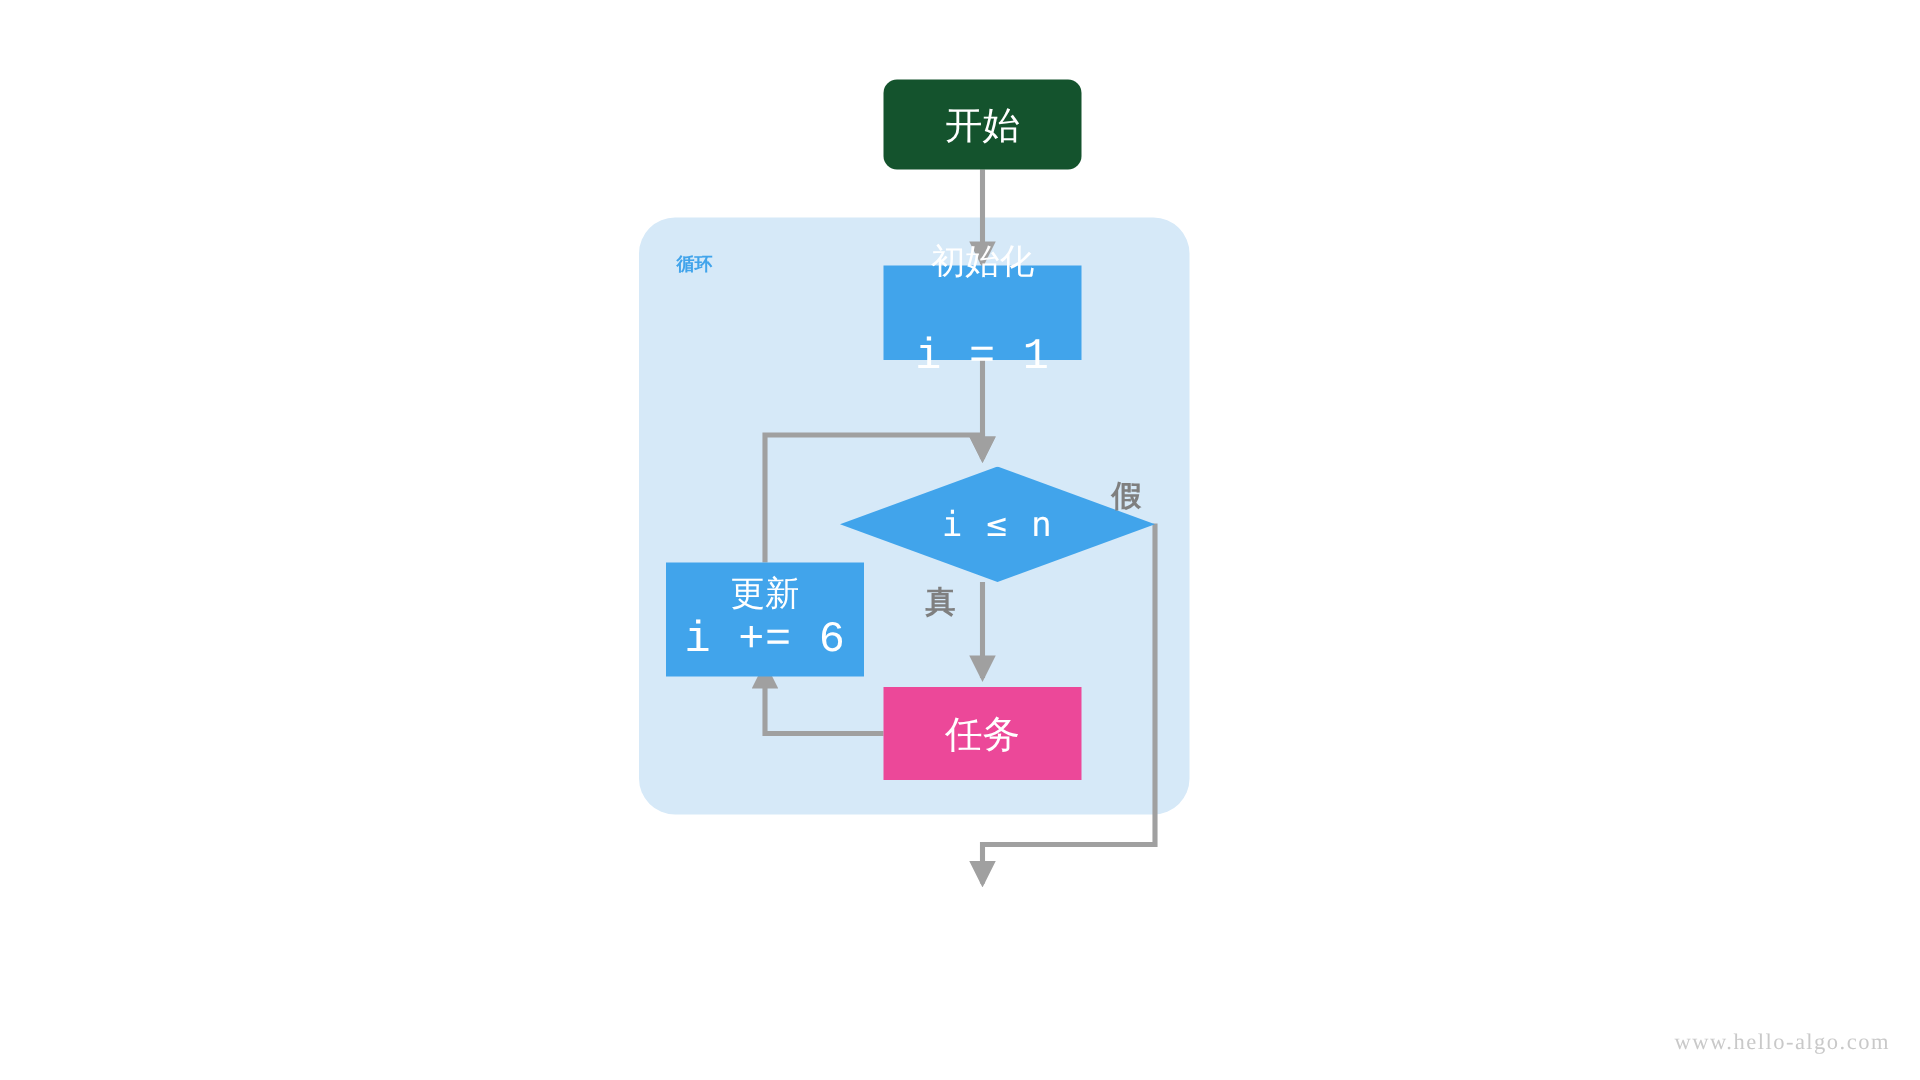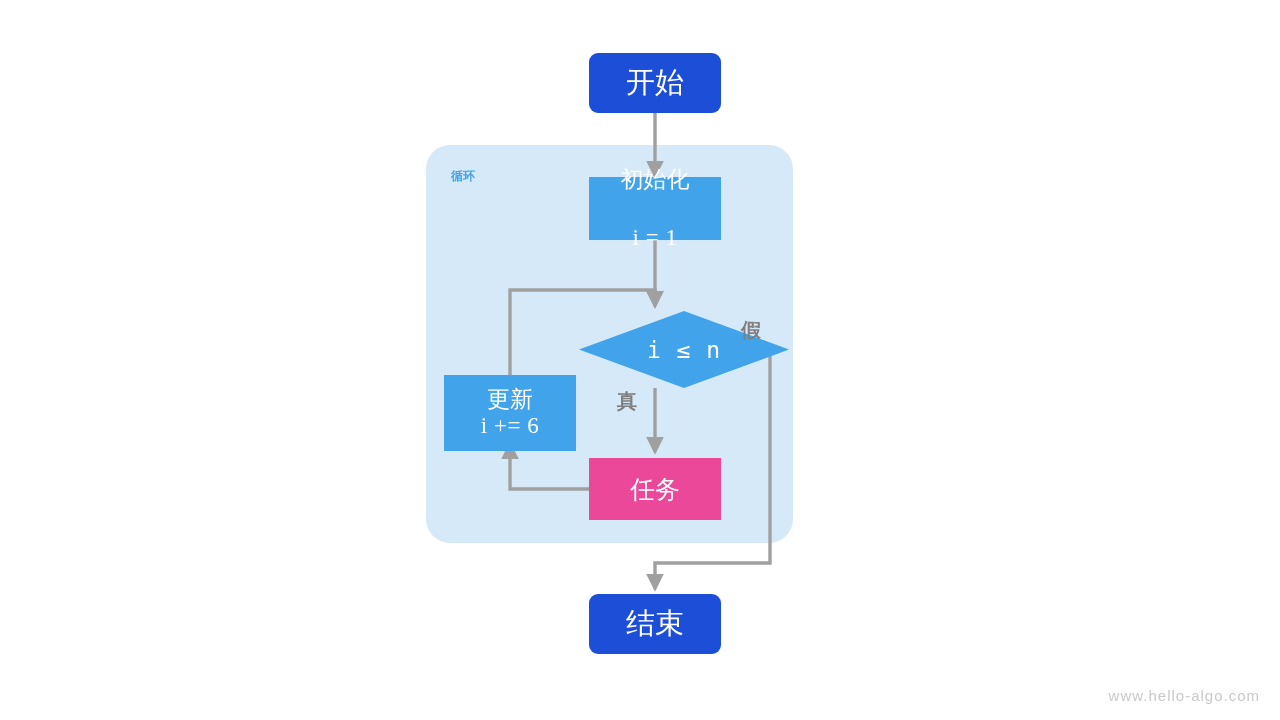--- a/index.html
+++ b/index.html
@@ -35,34 +35,34 @@
     align-items: center;
     justify-content: center;
     color: #ffffff;
     line-height: 1.16;
     text-align: center;
     white-space: pre;
   }
 
   
   .terminal {
-    background: #1d4ed8;
+    background: #14532d;
     border-radius: 9px;
-    font-size: 29px;
+    font-size: 25px;
   }
 
   
   .process {
     background: #41a4eb;
     font-size: 23px;
   }
   .process .line-cjk { font-size: 23px; }
   .process .line-code {
-    font-family: Liberation Serif, serif;
-    font-size: 23px;
+    font-family: Liberation Mono, monospace;
+    font-size: 29px;
     letter-spacing: 0.5px;
   }
 
   
   .task {
     background: #ec4899;
     font-size: 25px;
   }
 
   
@@ -81,21 +81,21 @@
     top: 168px;
     font-size: 12px;
     font-weight: bold;
     color: #41a4eb;
     white-space: pre;
   }
 
   
   #decision {
     position: absolute;
-    left: 579px;
+    left: 560px;
     top: 311px;
     width: 210px;
     height: 77px;
   }
   #decision .diamond-shape {
     position: absolute;
     inset: 0;
     background: #41a4eb;
     clip-path: polygon(50% 0%, 100% 50%, 50% 100%, 0% 50%);
   }
@@ -121,21 +121,21 @@
     white-space: pre;
   }
   #label-true  { left: 617px; top: 388px; }
   #label-false { left: 741px; top: 317px; }
 
   
   #watermark {
     position: absolute;
     right: 20px;
     bottom: 16px;
-    font-family: Liberation Sans, sans-serif;
+    font-family: Liberation Serif, serif;
     font-size: 15px;
     color: #c9c9c9;
     letter-spacing: 1px;
     white-space: pre;
   }
 </style>
 </head>
 <body>
 
 <div id="stage">
@@ -184,19 +184,16 @@
 
   <div class="node process" style="left:444px; top:375px; width:132px; height:76px;">
     <span class="line-cjk">更新</span>
     <span class="line-code">i += 6</span>
   </div>
 
   <div class="node task" style="left:589px; top:458px; width:132px; height:62px;">
     <span>任务</span>
   </div>
 
-  <div class="node terminal" style="left:589px; top:594px; width:132px; height:60px;">
-    <span>结束</span>
-  </div>
 
   <div id="watermark">www.hello-algo.com</div>
 
 </div>
 
 </body></html>

